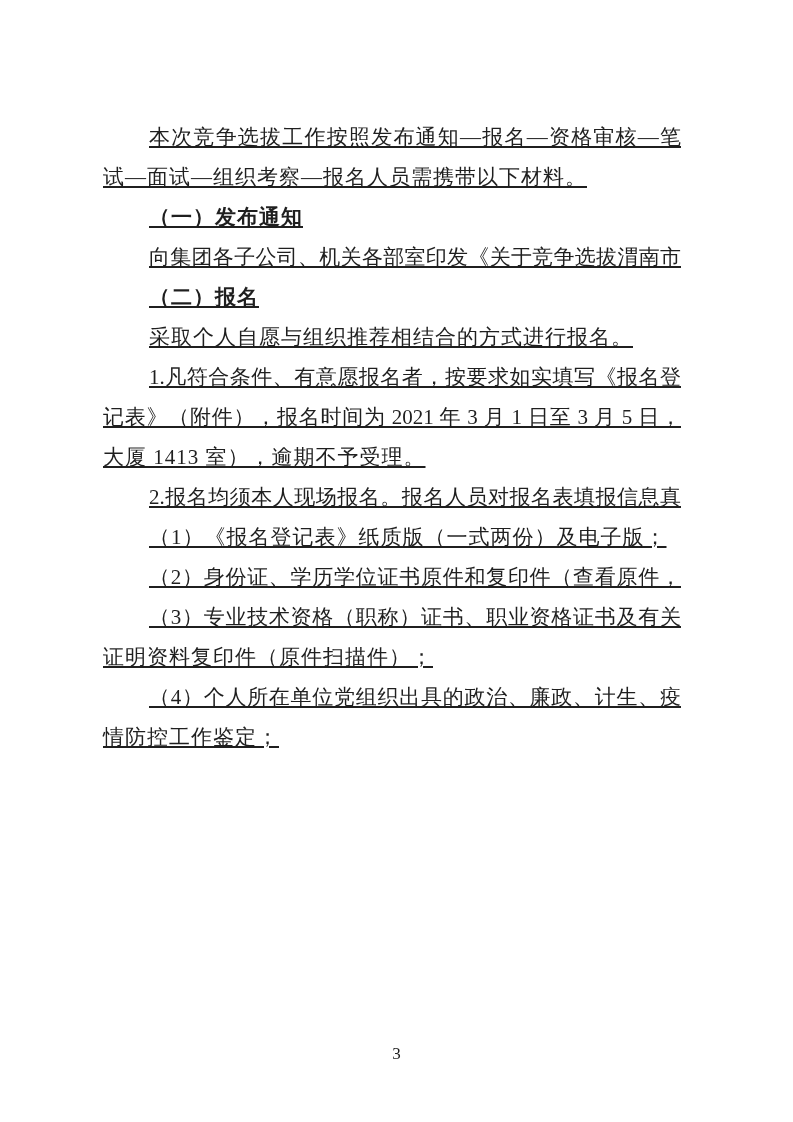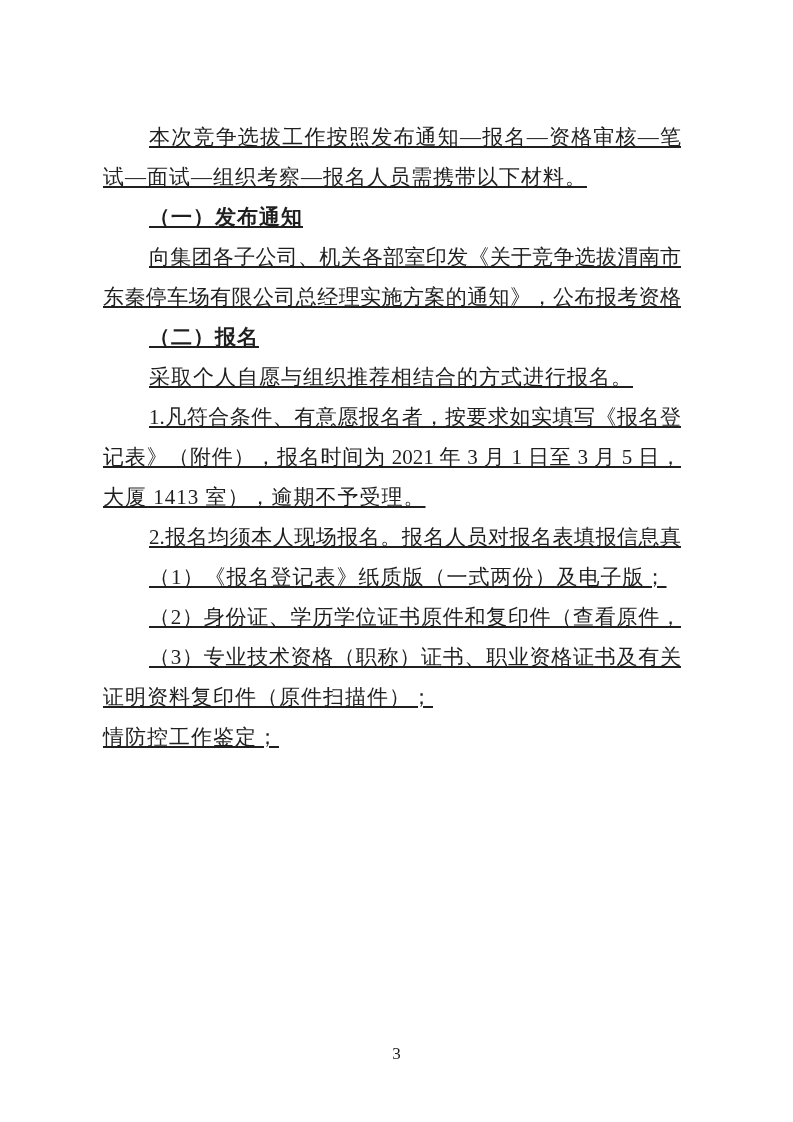--- a/index.html
+++ b/index.html
@@ -55,27 +55,27 @@
 </style>
 </head>
 <body>
 
 <div class="page">
   <div class="content">
     <div class="line indent fill">本次竞争选拔工作按照发布通知—报名—资格审核—笔</div>
     <div class="line">试—面试—组织考察—报名人员需携带以下材料。</div>
     <div class="line indent heading">（一）发布通知</div>
     <div class="line indent fill">向集团各子公司、机关各部室印发《关于竞争选拔渭南市</div>
-    <div class="line fill">东秦停车场有限公司总经理实施方案的通知》，公布报考资格</div>
     <div class="line indent heading">（二）报名</div>
     <div class="line indent">采取个人自愿与组织推荐相结合的方式进行报名。</div>
     <div class="line indent fill">1.凡符合条件、有意愿报名者，按要求如实填写《报名登</div>
     <div class="line fill">记表》（附件），报名时间为 2021 年 3 月 1 日至 3 月 5 日，</div>
     <div class="line">大厦 1413 室），逾期不予受理。</div>
     <div class="line indent fill">2.报名均须本人现场报名。报名人员对报名表填报信息真</div>
     <div class="line indent">（1）《报名登记表》纸质版（一式两份）及电子版；</div>
     <div class="line indent fill">（2）身份证、学历学位证书原件和复印件（查看原件，</div>
     <div class="line indent fill">（3）专业技术资格（职称）证书、职业资格证书及有关</div>
     <div class="line">证明资料复印件（原件扫描件）；</div>
+    <div class="line indent fill">（4）个人所在单位党组织出具的政治、廉政、计生、疫</div>
     <div class="line">情防控工作鉴定；</div>
   </div>
   <div class="page-number">3</div>
 </div>
 
 </body></html>

